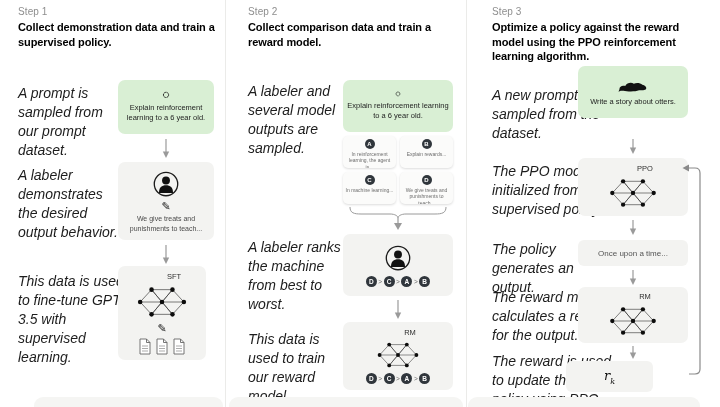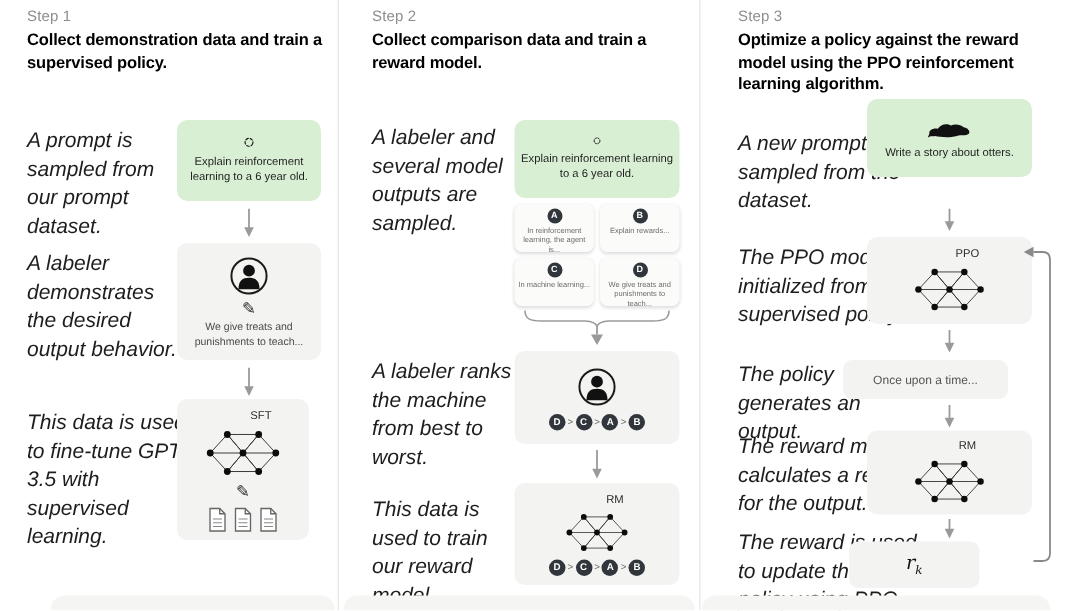--- a/index.html
+++ b/index.html
@@ -287,21 +287,21 @@
         </g>
       </svg>
     </div>
 
     <svg class="abs" style="left:162px;top:220px;" width="10" height="16" viewBox="0 0 10 16">
       <line x1="5" y1="0" x2="5" y2="9" stroke="#9a9a9a" stroke-width="1.2"></line>
         <polygon points="1.8,8.5 8.2,8.5 5,15" fill="#9a9a9a"></polygon>
     </svg>
 
     <div class="abs side-text" style="left:26px;top:240px;width:120px;">The policy generates an output.</div>
-    <div class="abs obox" style="left:96px;top:240px;width:110px;height:26px;">Once upon a time...</div>
+    <div class="abs obox" style="left:112px;top:240px;width:110px;height:26px;">Once upon a time...</div>
 
     <svg class="abs" style="left:162px;top:270px;" width="10" height="16" viewBox="0 0 10 16">
       <line x1="5" y1="0" x2="5" y2="9" stroke="#9a9a9a" stroke-width="1.2"></line>
         <polygon points="1.8,8.5 8.2,8.5 5,15" fill="#9a9a9a"></polygon>
     </svg>
 
     <div class="abs side-text" style="left:26px;top:288px;width:125px;">The reward model calculates a reward for the output.</div>
     <div class="abs fbox" style="left:112px;top:287px;width:110px;height:56px;gap:2px;">
       <div class="mlabel">RM</div>
       <svg width="52" height="36" viewBox="0 0 56 40">

